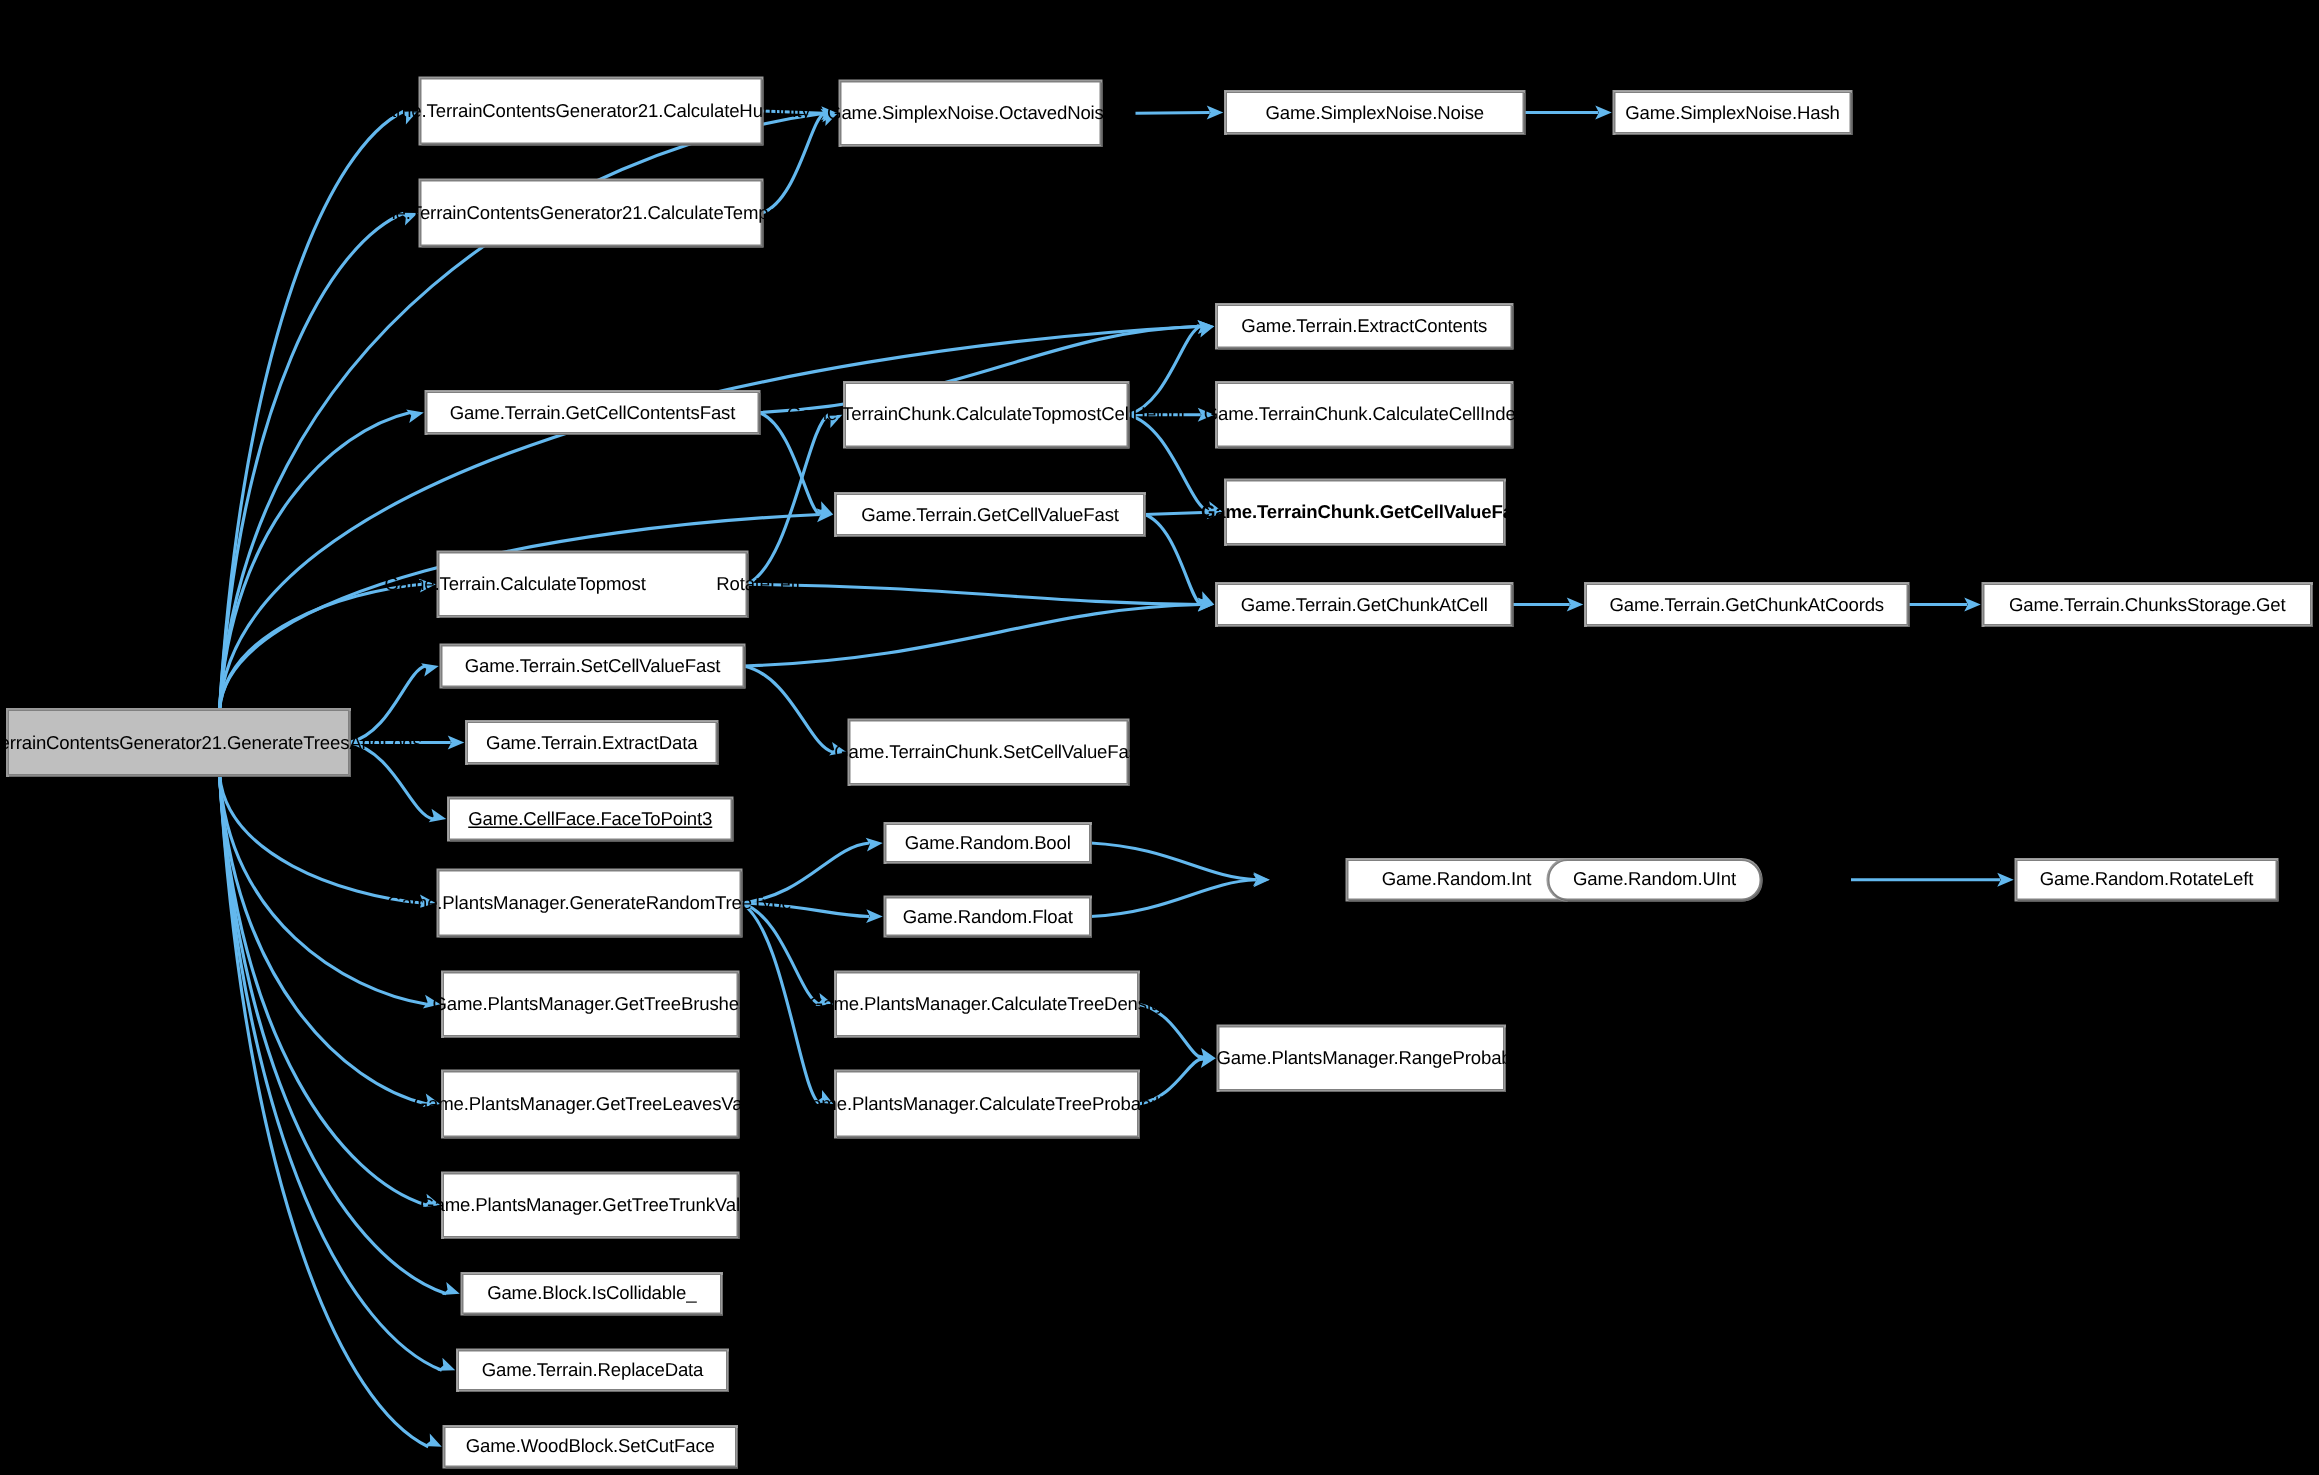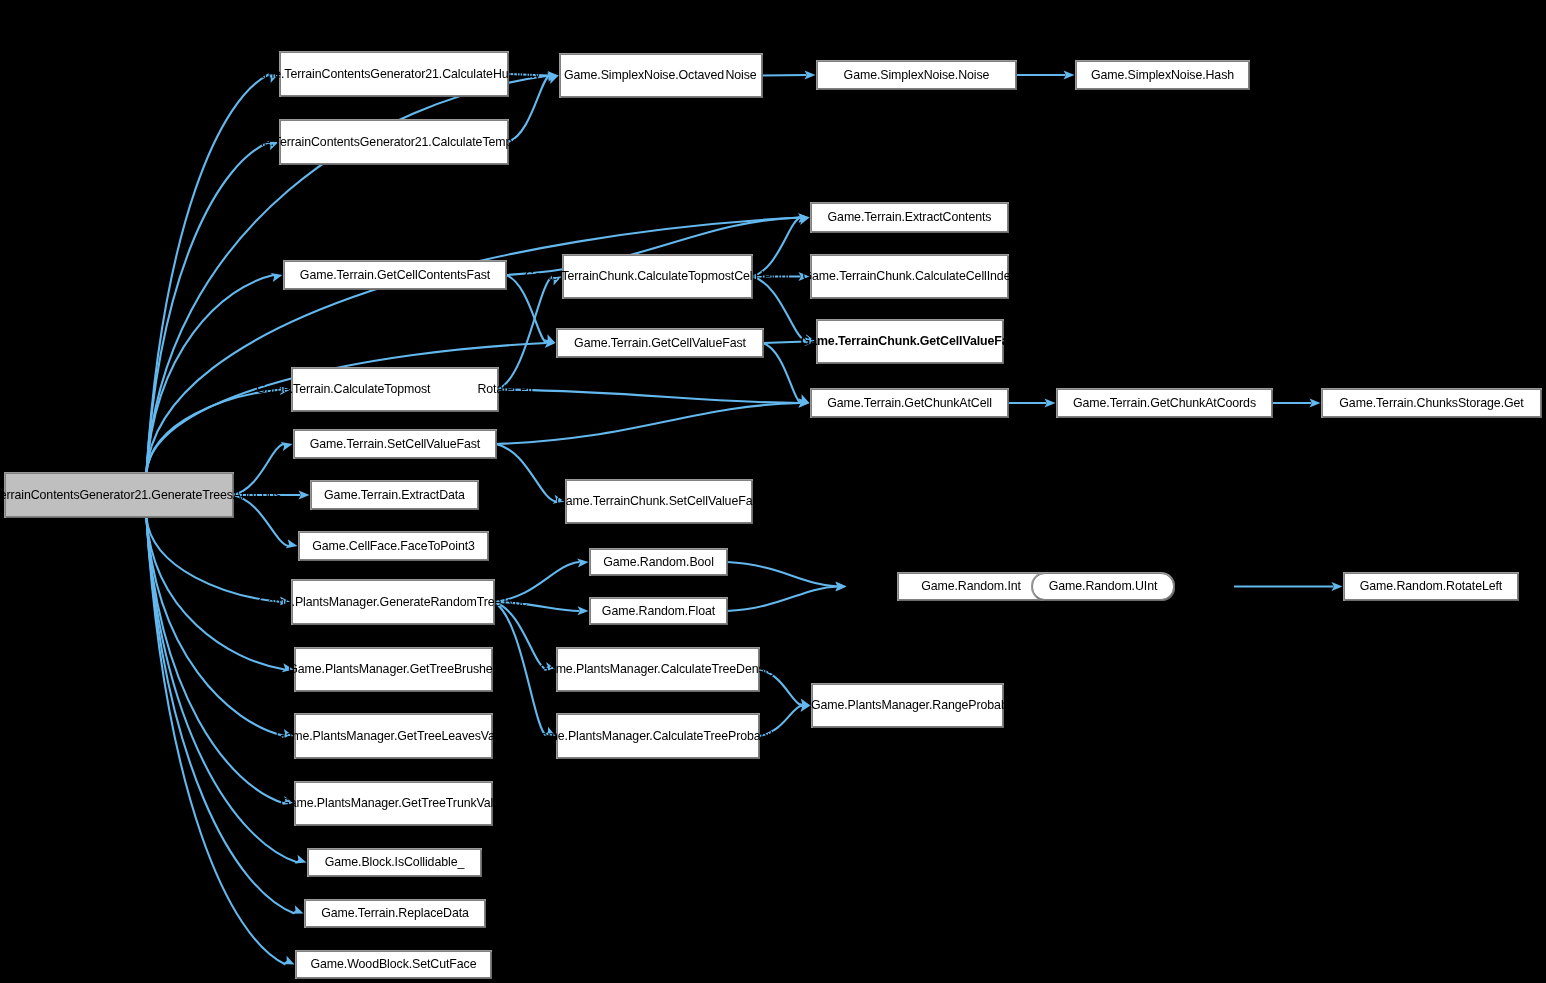--- a/index.html
+++ b/index.html
@@ -115,28 +115,28 @@
         <span>GenerateTreesAndLogs</span>
       </div>
       <div class="node" style="left: 280px; top: 52px; width: 228px; height: 44px;">
         <span>Game.TerrainContentsGenerator21.</span>
         <span>CalculateHumidity</span>
       </div>
       <div class="node" style="left: 280px; top: 120px; width: 228px; height: 44px;">
         <span>Game.TerrainContentsGenerator21.</span>
         <span>CalculateTemperature</span>
       </div>
-      <div class="node" style="left: 560px; top: 54px; width: 202px; height: 43px;">
+      <div class="node" style="left: 560px; top: 54px; width: 174px; height: 43px;">
         <span>Game.SimplexNoise.Octaved</span>
         <span>Noise</span>
       </div>
       <div class="node" style="left: 817px; top: 61px; width: 199px; height: 28px;">
         <span>Game.SimplexNoise.Noise</span>
       </div>
-      <div class="node" style="left: 1076px; top: 61px; width: 173px; height: 28px;">
+      <div class="node" style="left: 1076px; top: 61px; width: 158px; height: 28px;">
         <span>Game.SimplexNoise.Hash</span>
       </div>
       <div class="node" style="left: 811px; top: 203px; width: 197px; height: 29px;">
         <span>Game.Terrain.ExtractContents</span>
       </div>
       <div class="node" style="left: 284px; top: 261px; width: 222px; height: 28px;">
         <span>Game.Terrain.GetCellContentsFast</span>
       </div>
       <div class="node" style="left: 563px; top: 255px; width: 189px; height: 43px;">
         <span>Game.TerrainChunk.Calculate</span>
@@ -169,21 +169,21 @@
       <div class="node" style="left: 294px; top: 430px; width: 202px; height: 28px;">
         <span>Game.Terrain.SetCellValueFast</span>
       </div>
       <div class="node" style="left: 311px; top: 481px; width: 167px; height: 28px;">
         <span>Game.Terrain.ExtractData</span>
       </div>
       <div class="node" style="left: 566px; top: 480px; width: 186px; height: 43px;">
         <span>Game.TerrainChunk.SetCell</span>
         <span>ValueFast</span>
       </div>
-      <div class="node" style="left: 299px; top: 532px; width: 189px; height: 28px;">
+      <div class="node" style="left: 299px; top: 532px; width: 189px; height: 28px; text-decoration: underline;">
         <span>Game.CellFace.FaceToPoint3</span>
       </div>
       <div class="node" style="left: 292px; top: 580px; width: 202px; height: 44px;">
         <span>Game.PlantsManager.Generate</span>
         <span>RandomTreeType</span>
       </div>
       <div class="node" style="left: 590px; top: 549px; width: 137px; height: 26px;">
         <span>Game.Random.Bool</span>
       </div>
       <div class="node" style="left: 590px; top: 598px; width: 137px; height: 26px;">

